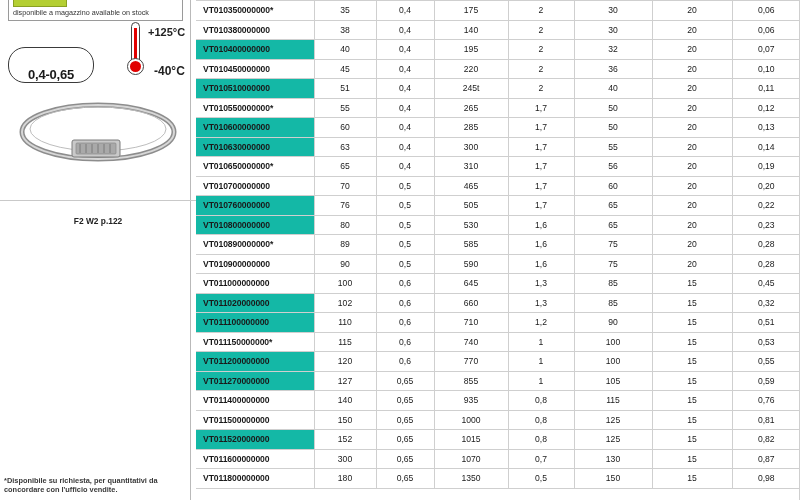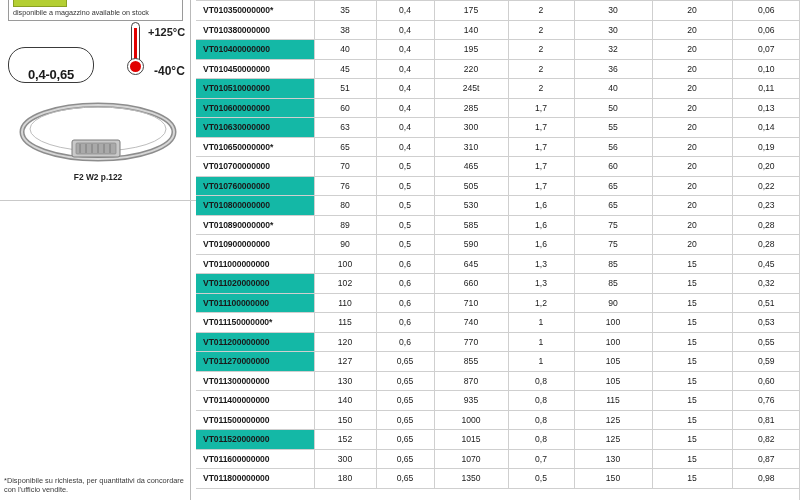--- a/index.html
+++ b/index.html
@@ -153,20 +153,21 @@
     top: 172px;
     width: 196px;
     text-align: center;
     font-size: 8px;
     font-weight: bold;
     color: #222;
     line-height: 11px;
   }
   .clamp-caption .ref {
     font-size: 8.4px;
+    margin-top: 44px;
   }
   .clamp-caption .desc {
     font-weight: bold;
     font-size: 8px;
   }
   .rule {
     position: absolute;
     left: 0;
     top: 200px;
     width: 196px;
@@ -175,20 +176,21 @@
   }
 
   .footnote {
     position: absolute;
     left: 4px;
     bottom: 6px;
     width: 180px;
     font-size: 7.4px;
     line-height: 9px;
     color: #3a3a3a;
+    font-weight: bold;
   }
 
   
   #table-wrap {
     position: absolute;
     left: 196px;
     top: 0;
     width: 604px;
     height: 500px;
     overflow: hidden;
@@ -345,20 +347,30 @@
           <tr class="hl">
             <td class="code">VT010510000000</td>
             <td class="num">51</td>
             <td class="num">0,4</td>
             <td class="num bold">245t</td>
             <td class="num">2</td>
             <td class="num">40</td>
             <td class="num">20</td>
             <td class="num">0,11</td>
           </tr>
+          <tr>
+            <td class="code">VT010550000000*</td>
+            <td class="num">55</td>
+            <td class="num">0,4</td>
+            <td class="num bold">265</td>
+            <td class="num">1,7</td>
+            <td class="num">50</td>
+            <td class="num">20</td>
+            <td class="num">0,12</td>
+          </tr>
           <tr class="hl">
             <td class="code">VT010600000000</td>
             <td class="num">60</td>
             <td class="num">0,4</td>
             <td class="num bold">285</td>
             <td class="num">1,7</td>
             <td class="num">50</td>
             <td class="num">20</td>
             <td class="num">0,13</td>
           </tr>
@@ -486,30 +498,20 @@
             <td class="code">VT011270000000</td>
             <td class="num">127</td>
             <td class="num">0,65</td>
             <td class="num bold">855</td>
             <td class="num">1</td>
             <td class="num">105</td>
             <td class="num">15</td>
             <td class="num">0,59</td>
           </tr>
           <tr>
-            <td class="code">VT011300000000</td>
-            <td class="num">130</td>
-            <td class="num">0,65</td>
-            <td class="num bold">870</td>
-            <td class="num">0,8</td>
-            <td class="num">105</td>
-            <td class="num">15</td>
-            <td class="num">0,60</td>
-          </tr>
-          <tr>
             <td class="code">VT011400000000</td>
             <td class="num">140</td>
             <td class="num">0,65</td>
             <td class="num bold">935</td>
             <td class="num">0,8</td>
             <td class="num">115</td>
             <td class="num">15</td>
             <td class="num">0,76</td>
           </tr>
           <tr>

